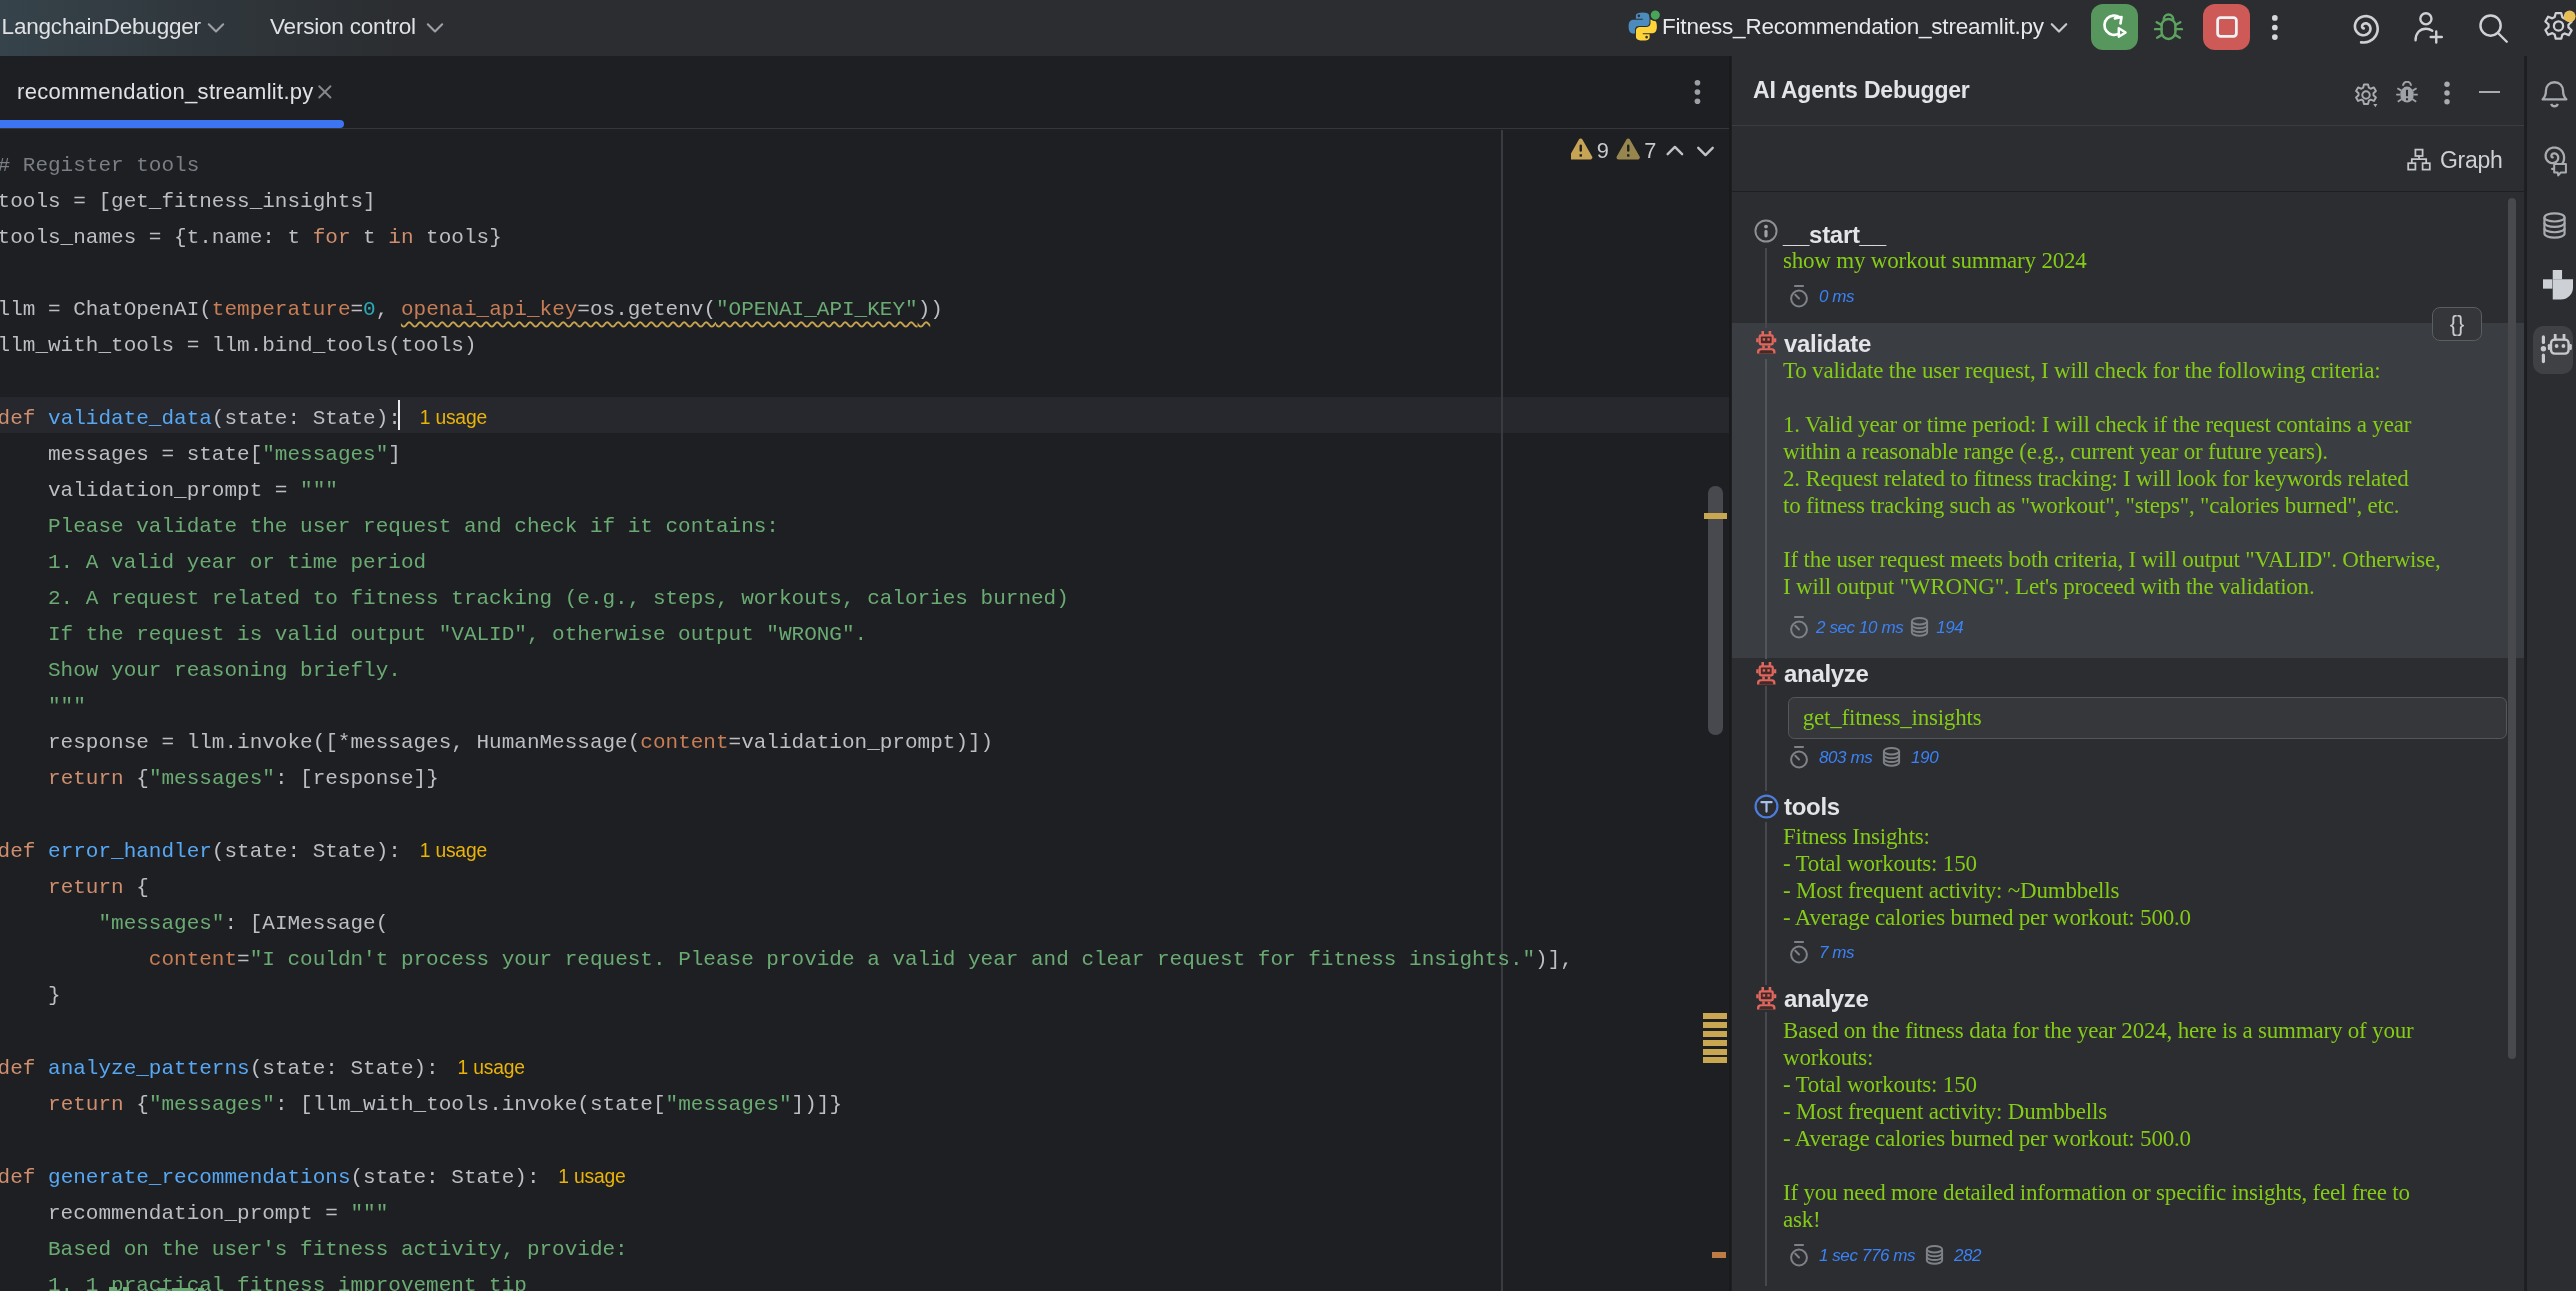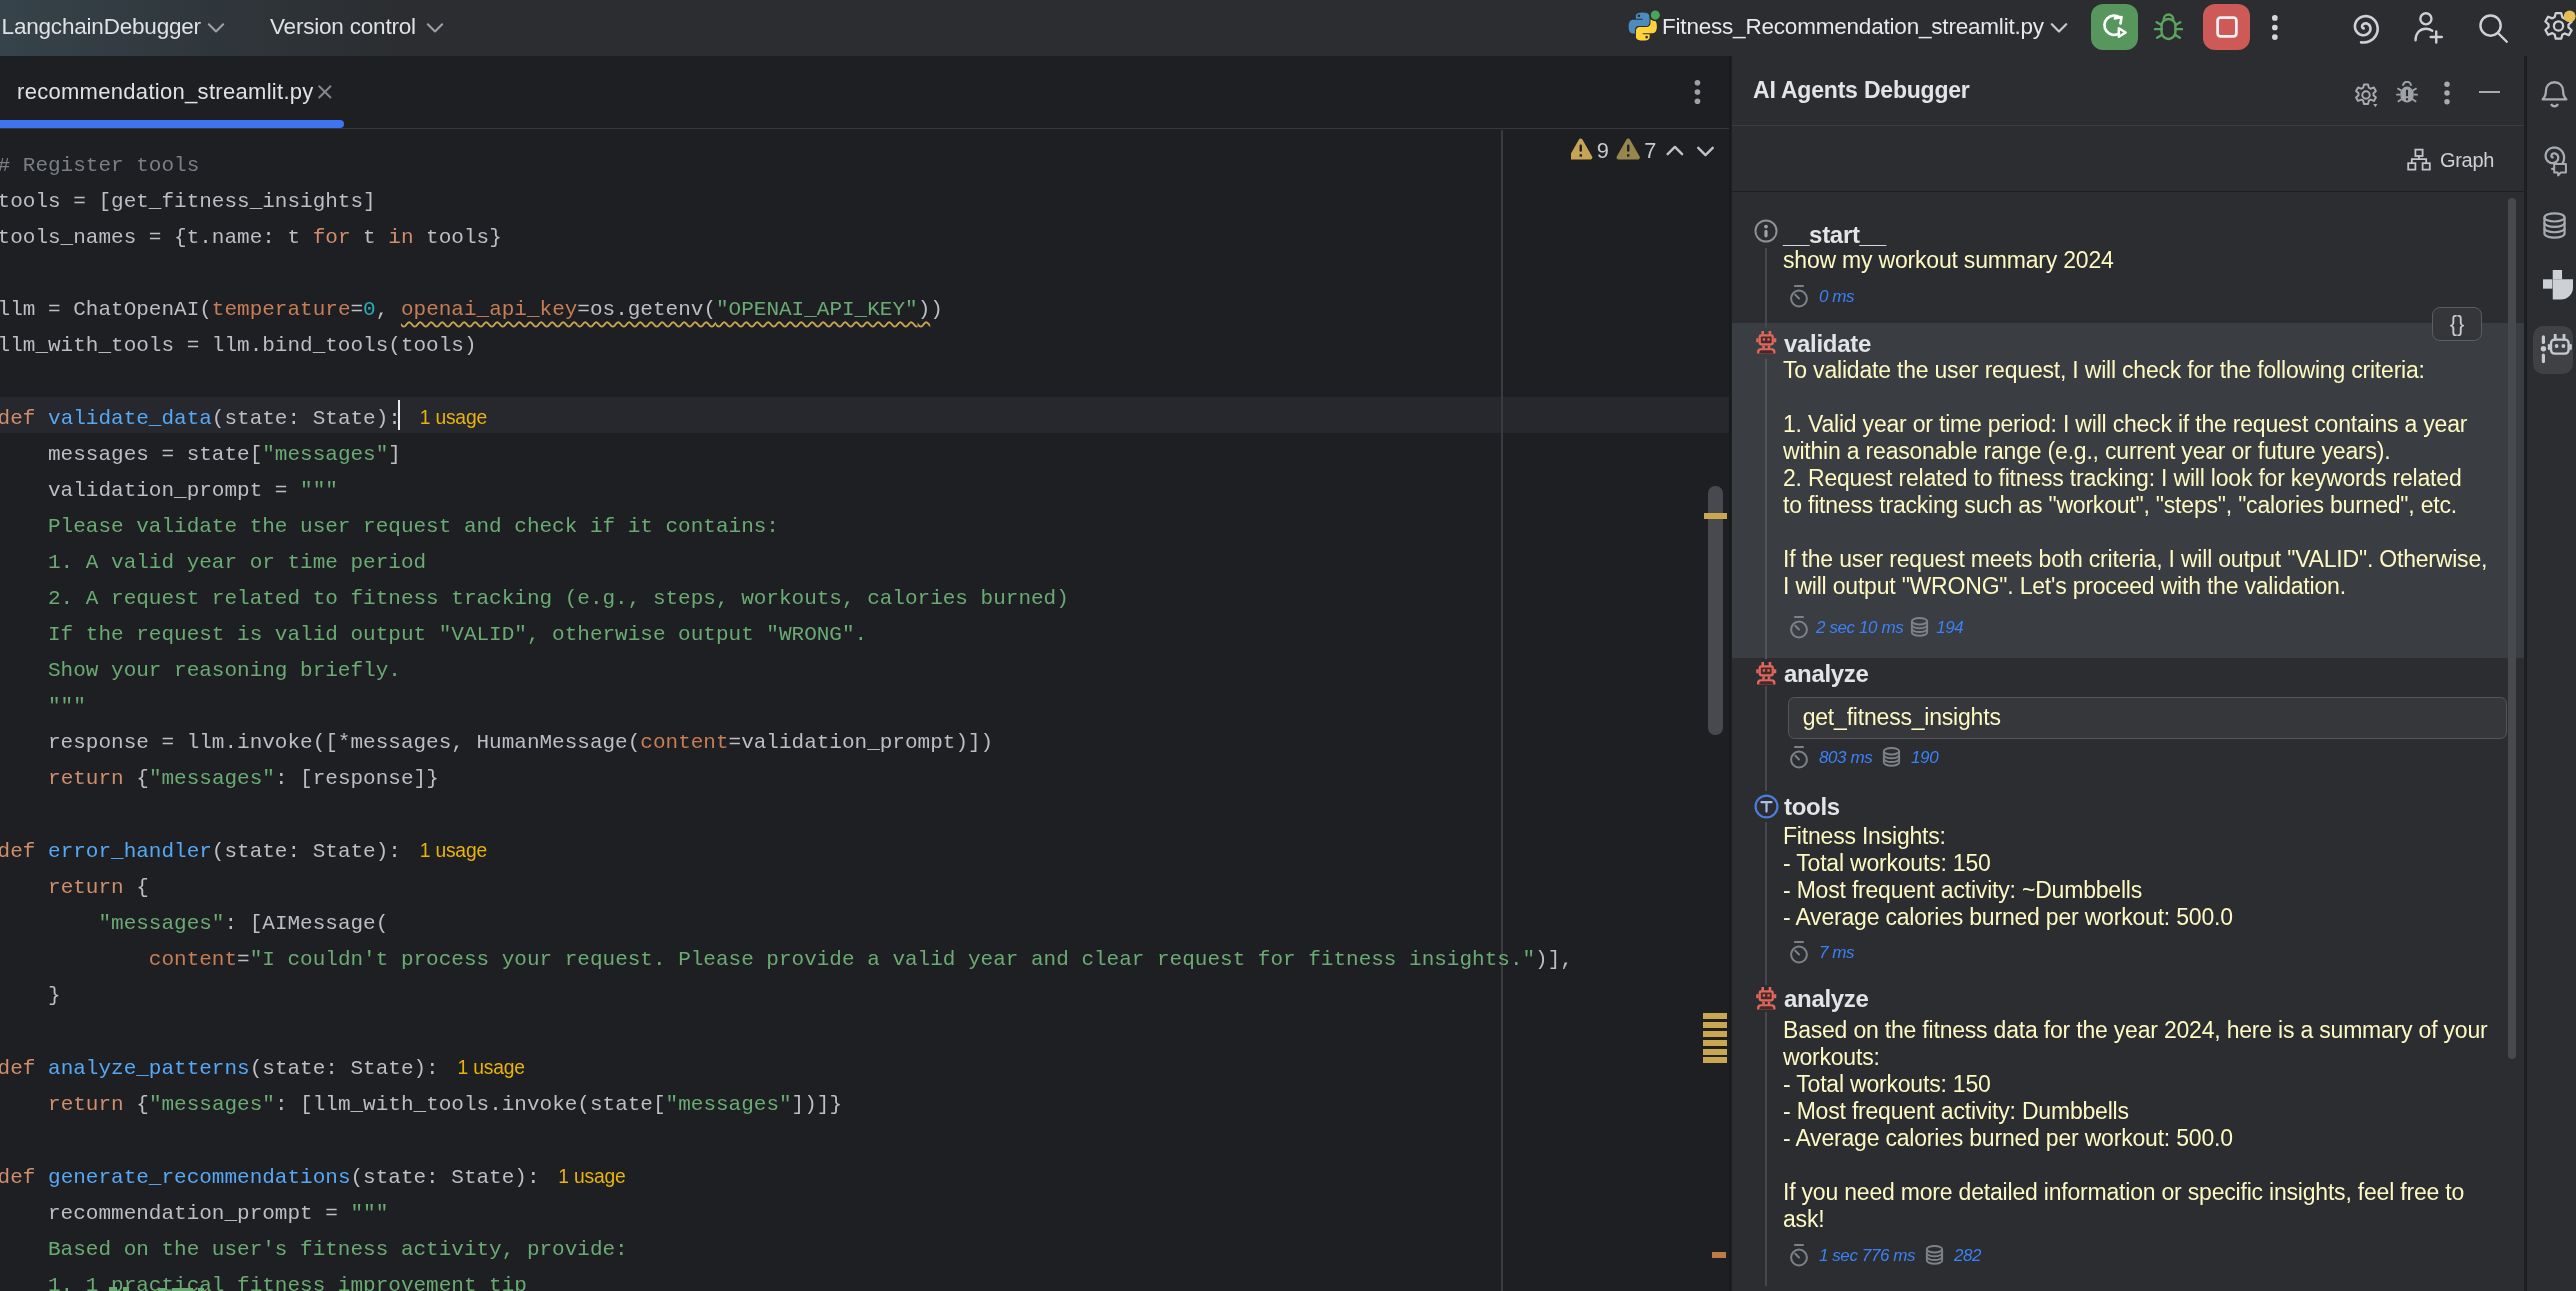--- a/index.html
+++ b/index.html
@@ -33,21 +33,21 @@
     text-decoration-thickness:1.9px; text-underline-offset:6.4px; }
   .hint { font-family:"Liberation Sans", sans-serif; font-size:19.3px; color:#eab308; letter-spacing:-0.2px; margin-left:-6.4px; }
 
   
   #divider { position:absolute; left:1729px; top:56px; width:2.4px; height:1236px; background:#191A1C; }
   #panel { position:absolute; left:1732px; top:56px; width:792px; height:1236px; background:#2B2D30; overflow:hidden; }
   #panelhead { position:absolute; left:0; top:0; width:792px; height:70px; border-bottom:1.6px solid #3B3D41; }
   #panelhead .title { position:absolute; left:21px; top:0; height:68px; line-height:68px; font-size:23px; font-weight:bold; color:#E2E4E8; letter-spacing:-0.2px; }
   #graphrow { position:absolute; left:0; top:72px; width:792px; height:64px; border-bottom:1.6px solid #1E1F22; }
   .pt { font-size:24px; font-weight:bold; color:#E2E4E8; letter-spacing:-0.3px; }
-  .pb { font-size:23px; color:#fef9c3; letter-spacing:-0.2px; line-height:27px; }
+  .pb { font-size:23px; color:#84cc16; letter-spacing:-0.2px; line-height:27px;font-family:Liberation Serif, serif; }
   .pg { font-size:17px; color:#3b82f6; letter-spacing:-0.4px;font-style:italic; }
   #card { position:absolute; left:0; top:267px; width:792px; height:335px; background:#3A3D41; }
   .timing { position:absolute; display:flex; align-items:center; gap:8.9px; }
 
   
   #strip { position:absolute; left:2526px; top:56px; width:50px; height:1236px; background:#2B2D30; border-left:1.6px solid #1B1C1F; }
 </style>
 </head>
 <body>
 
@@ -237,21 +237,21 @@
     </svg>
     <div class="abs" style="left:747px; top:35px; width:21px; height:2.4px; background:#A8ABB0;"></div>
   </div>
   <div id="graphrow">
     <svg class="abs" style="left:675px; top:20px;" width="24" height="24" viewBox="0 0 30 30">
       <rect x="10.5" y="2" width="9" height="8" fill="none" stroke="#C3C6CB" stroke-width="2.2"></rect>
       <path d="M15 10 v4 M6 19 v-5 h18 v5" fill="none" stroke="#C3C6CB" stroke-width="2.2"></path>
       <rect x="1.5" y="19" width="9" height="8" fill="none" stroke="#C3C6CB" stroke-width="2.2"></rect>
       <rect x="19.5" y="19" width="9" height="8" fill="none" stroke="#C3C6CB" stroke-width="2.2"></rect>
     </svg>
-    <span class="abs" style="left:708px; top:0; height:64px; line-height:64px; font-size:20px; color:#CSD0D5; color:#CED0D5; letter-spacing:-0.3px;">Graph</span>
+    <span class="abs" style="left:708px; top:0; height:64px; line-height:64px; font-size:23px; color:#CSD0D5; color:#CED0D5; letter-spacing:-0.3px;">Graph</span>
   </div>
 
   <div id="card"></div>
 
   <div class="abs" style="left:33px; top:192px; width:1.6px; height:80px; background:#46484D;"></div>
   <div class="abs" style="left:33px; top:303px; width:1.6px; height:300px; background:#515459;"></div>
   <div class="abs" style="left:33px; top:630px; width:1.6px; height:105px; background:#46484D;"></div>
   <div class="abs" style="left:33px; top:766px; width:1.6px; height:163px; background:#46484D;"></div>
   <div class="abs" style="left:33px; top:956px; width:1.6px; height:274px; background:#46484D;"></div>
 

